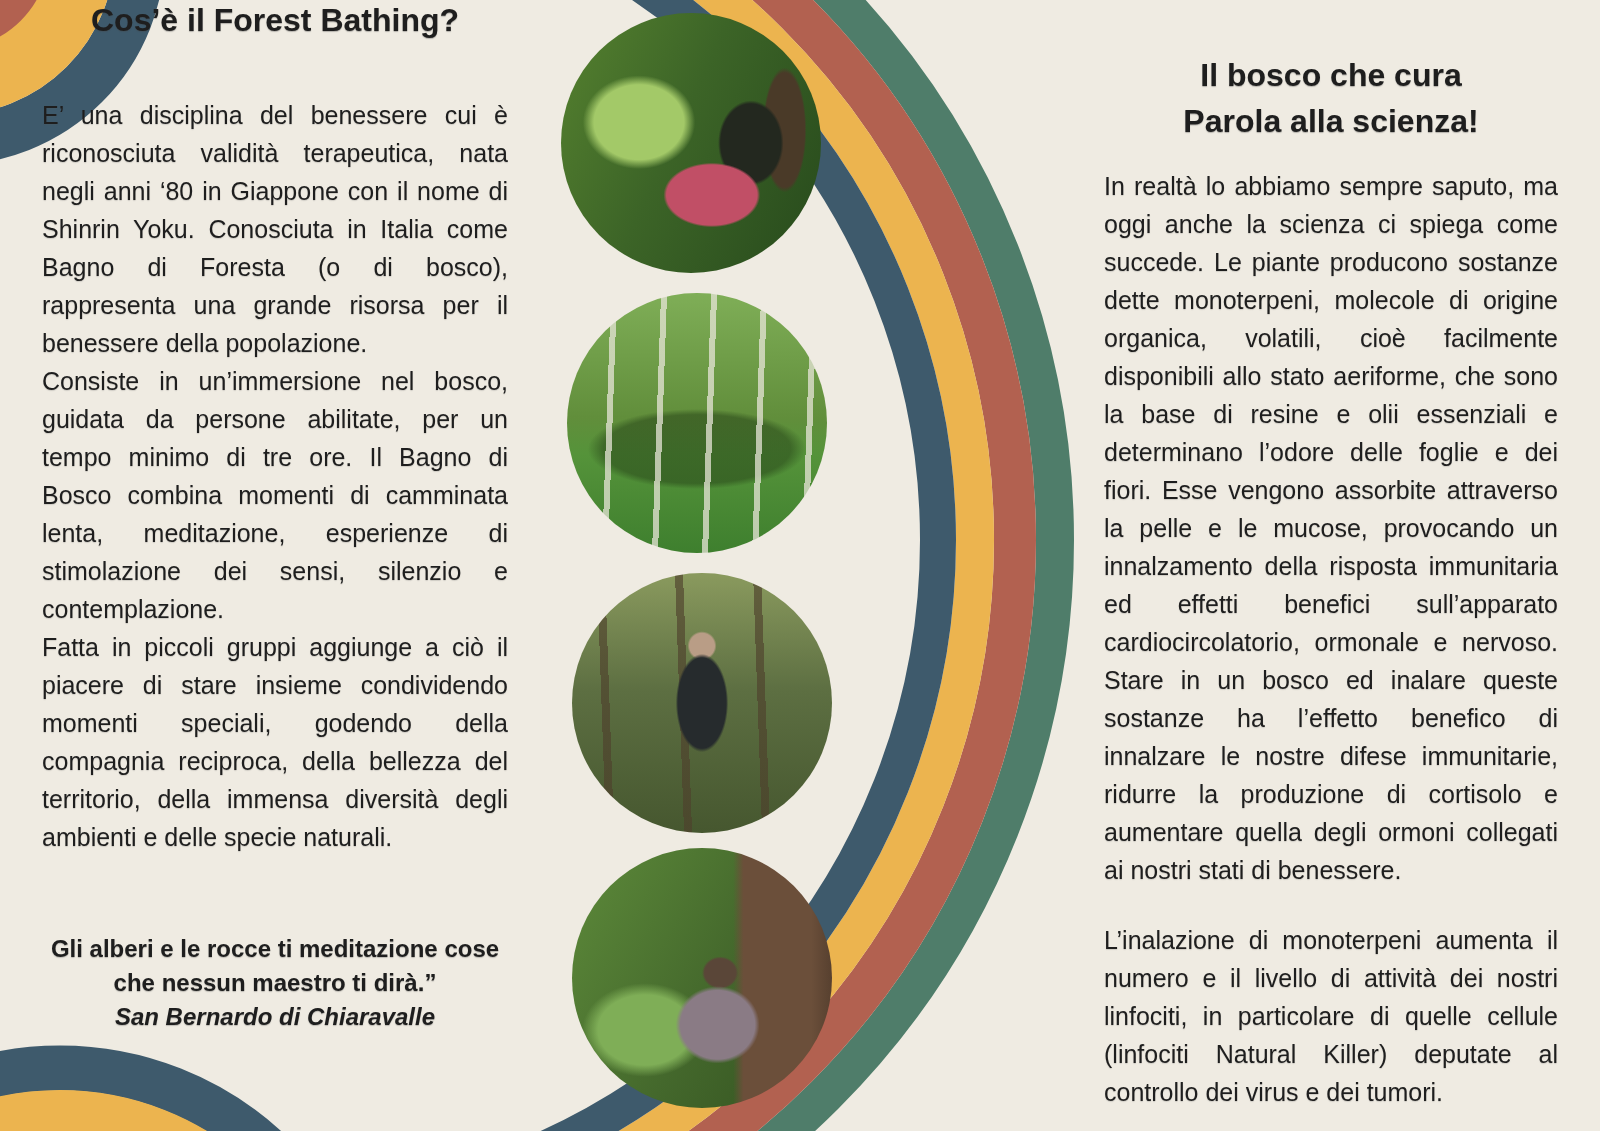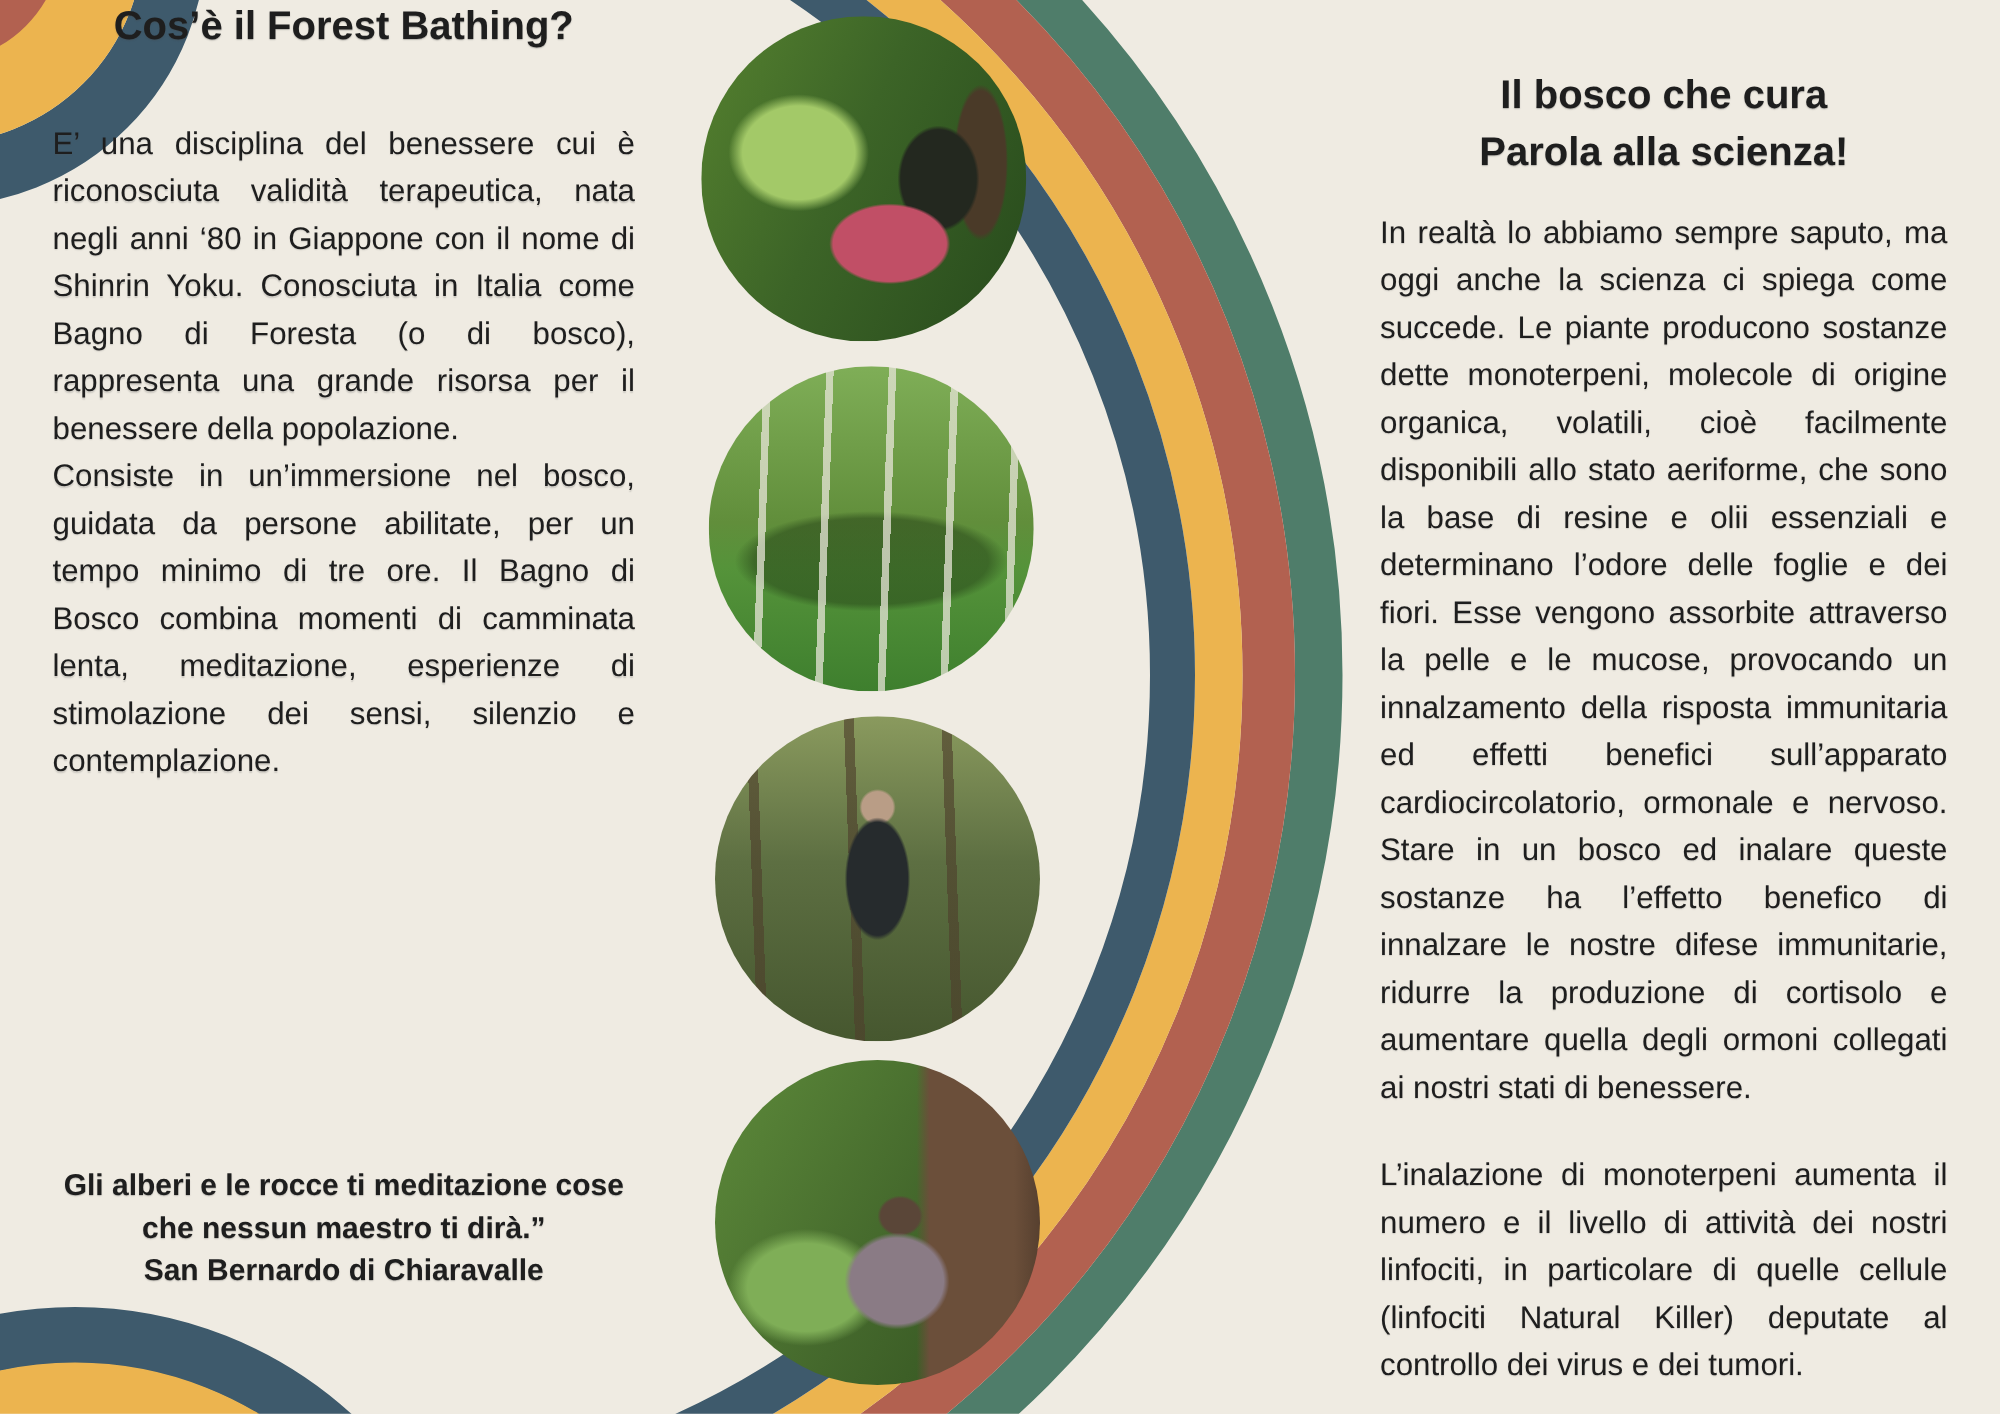--- a/index.html
+++ b/index.html
@@ -60,21 +60,21 @@
   .panel-left .title{}
   .panel-right .title{margin-top:52px;line-height:1.45;}
   .body-text{font-size:25px;line-height:38px;text-align:justify;
              text-shadow:0 1px 1px rgba(90,90,90,0.22);}
   .panel-left .body-text{margin-top:56px;}
   .panel-right .body-text{margin-top:22px;}
   .panel-right .body-text p + p{margin-top:32px;}
   .quote{position:absolute;left:0;right:0;top:932px;text-align:center;
          font-weight:bold;font-size:24px;line-height:34px;
          text-shadow:0 1px 1px rgba(70,70,70,0.3);}
-  .quote .qauthor{}
+  .quote .qauthor{font-style:italic;}
 </style>
 </head>
 <body>
 
 <div class="page">
 
   <svg class="arcs" viewBox="0 0 1600 1131" preserveAspectRatio="none">
     <g>
       <circle class="arc-green" cx="270" cy="540" r="785" stroke-width="38"></circle>
       <circle class="arc-rust" cx="270" cy="540" r="745" stroke-width="42"></circle>
@@ -97,20 +97,21 @@
     <div class="photo photo-2" title="Gruppo di persone sedute sul prato in una radura tra betulle"></div>
     <div class="photo photo-3" title="Uomo con zaino in piedi nella pineta che guarda in alto"></div>
     <div class="photo photo-4" title="Donna che medita seduta ai piedi di un grande albero"></div>
   </div>
 
   <section class="panel panel-left">
     <h1 class="title">Cos’è il Forest Bathing?</h1>
     <div class="body-text">
       <p>E’ una disciplina del benessere cui è riconosciuta validità terapeutica, nata negli anni ‘80 in Giappone con il nome di Shinrin Yoku. Conosciuta in Italia come Bagno di Foresta (o di bosco), rappresenta una grande risorsa per il benessere della popolazione.</p>
       <p>Consiste in un’immersione nel bosco, guidata da persone abilitate, per un tempo minimo di tre ore. Il Bagno di Bosco combina momenti di camminata lenta, meditazione, esperienze di stimolazione dei sensi, silenzio e contemplazione.</p>
+      <p>Fatta in piccoli gruppi aggiunge a ciò il piacere di stare insieme condividendo momenti speciali, godendo della compagnia reciproca, della bellezza del territorio, della immensa diversità degli ambienti e delle specie naturali.</p>
     </div>
     <div class="quote">
       <div class="qline">Gli alberi e le rocce ti meditazione cose</div>
       <div class="qline">che nessun maestro ti dirà.”</div>
       <div class="qauthor">San Bernardo di Chiaravalle</div>
     </div>
   </section>
 
   <section class="panel panel-right">
     <h2 class="title">

